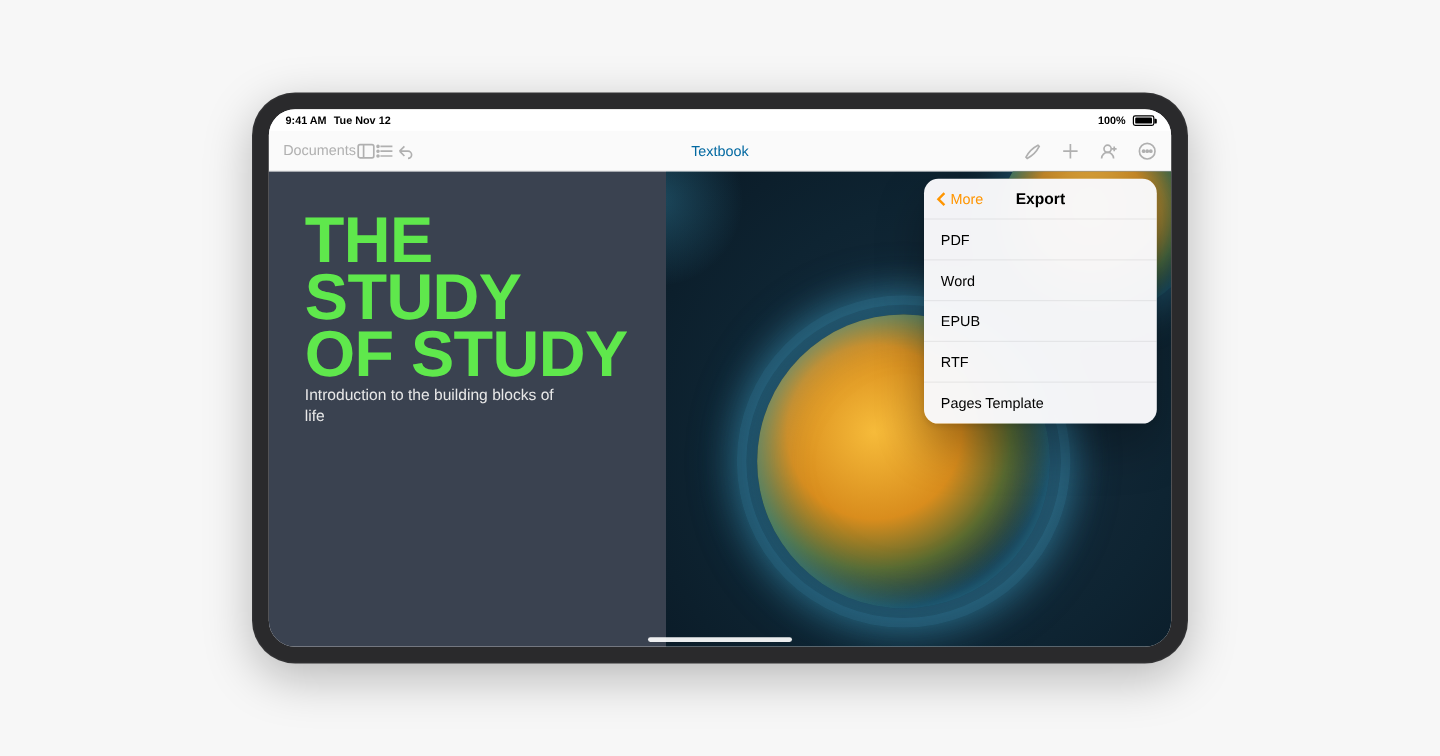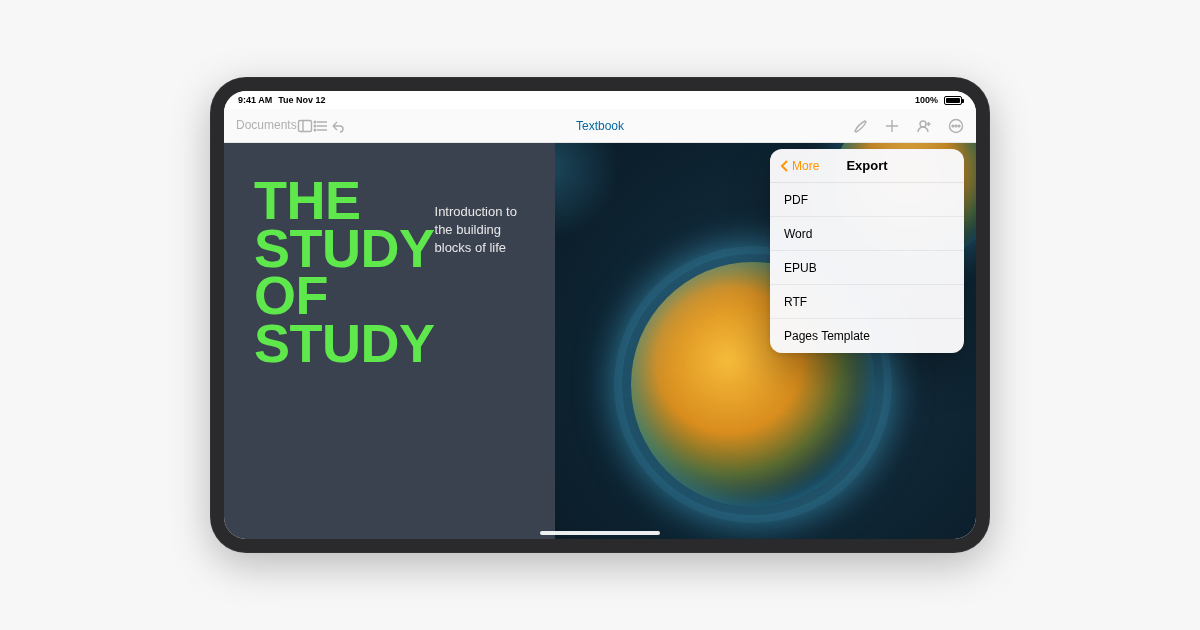--- a/index.html
+++ b/index.html
@@ -81,32 +81,31 @@
     width: 100%;
     position: relative;
   }
   .left-pane {
     width: 44%;
     background: #3a4250;
     color: #fff;
     padding: 34px 28px 28px 30px;
     position: relative;
     display:flex;
-    flex-direction:row;
+    flex-direction:column;
   }
   .title-block {
     font-family: "Helvetica Neue", Arial, sans-serif;
     font-weight: 800;
     color: #5FE84C;
     line-height: 0.88;
     letter-spacing: -0.5px;
   }
   .title-line { font-size: 54px; }
   .subtitle {
-    margin-top: 26px;
     font-size: 13px;
     color: #e8e8e8;
     line-height: 1.4;
     max-width: 220px;
   }
 
   .right-pane {
     flex: 1;
     position: relative;
     overflow: hidden;

